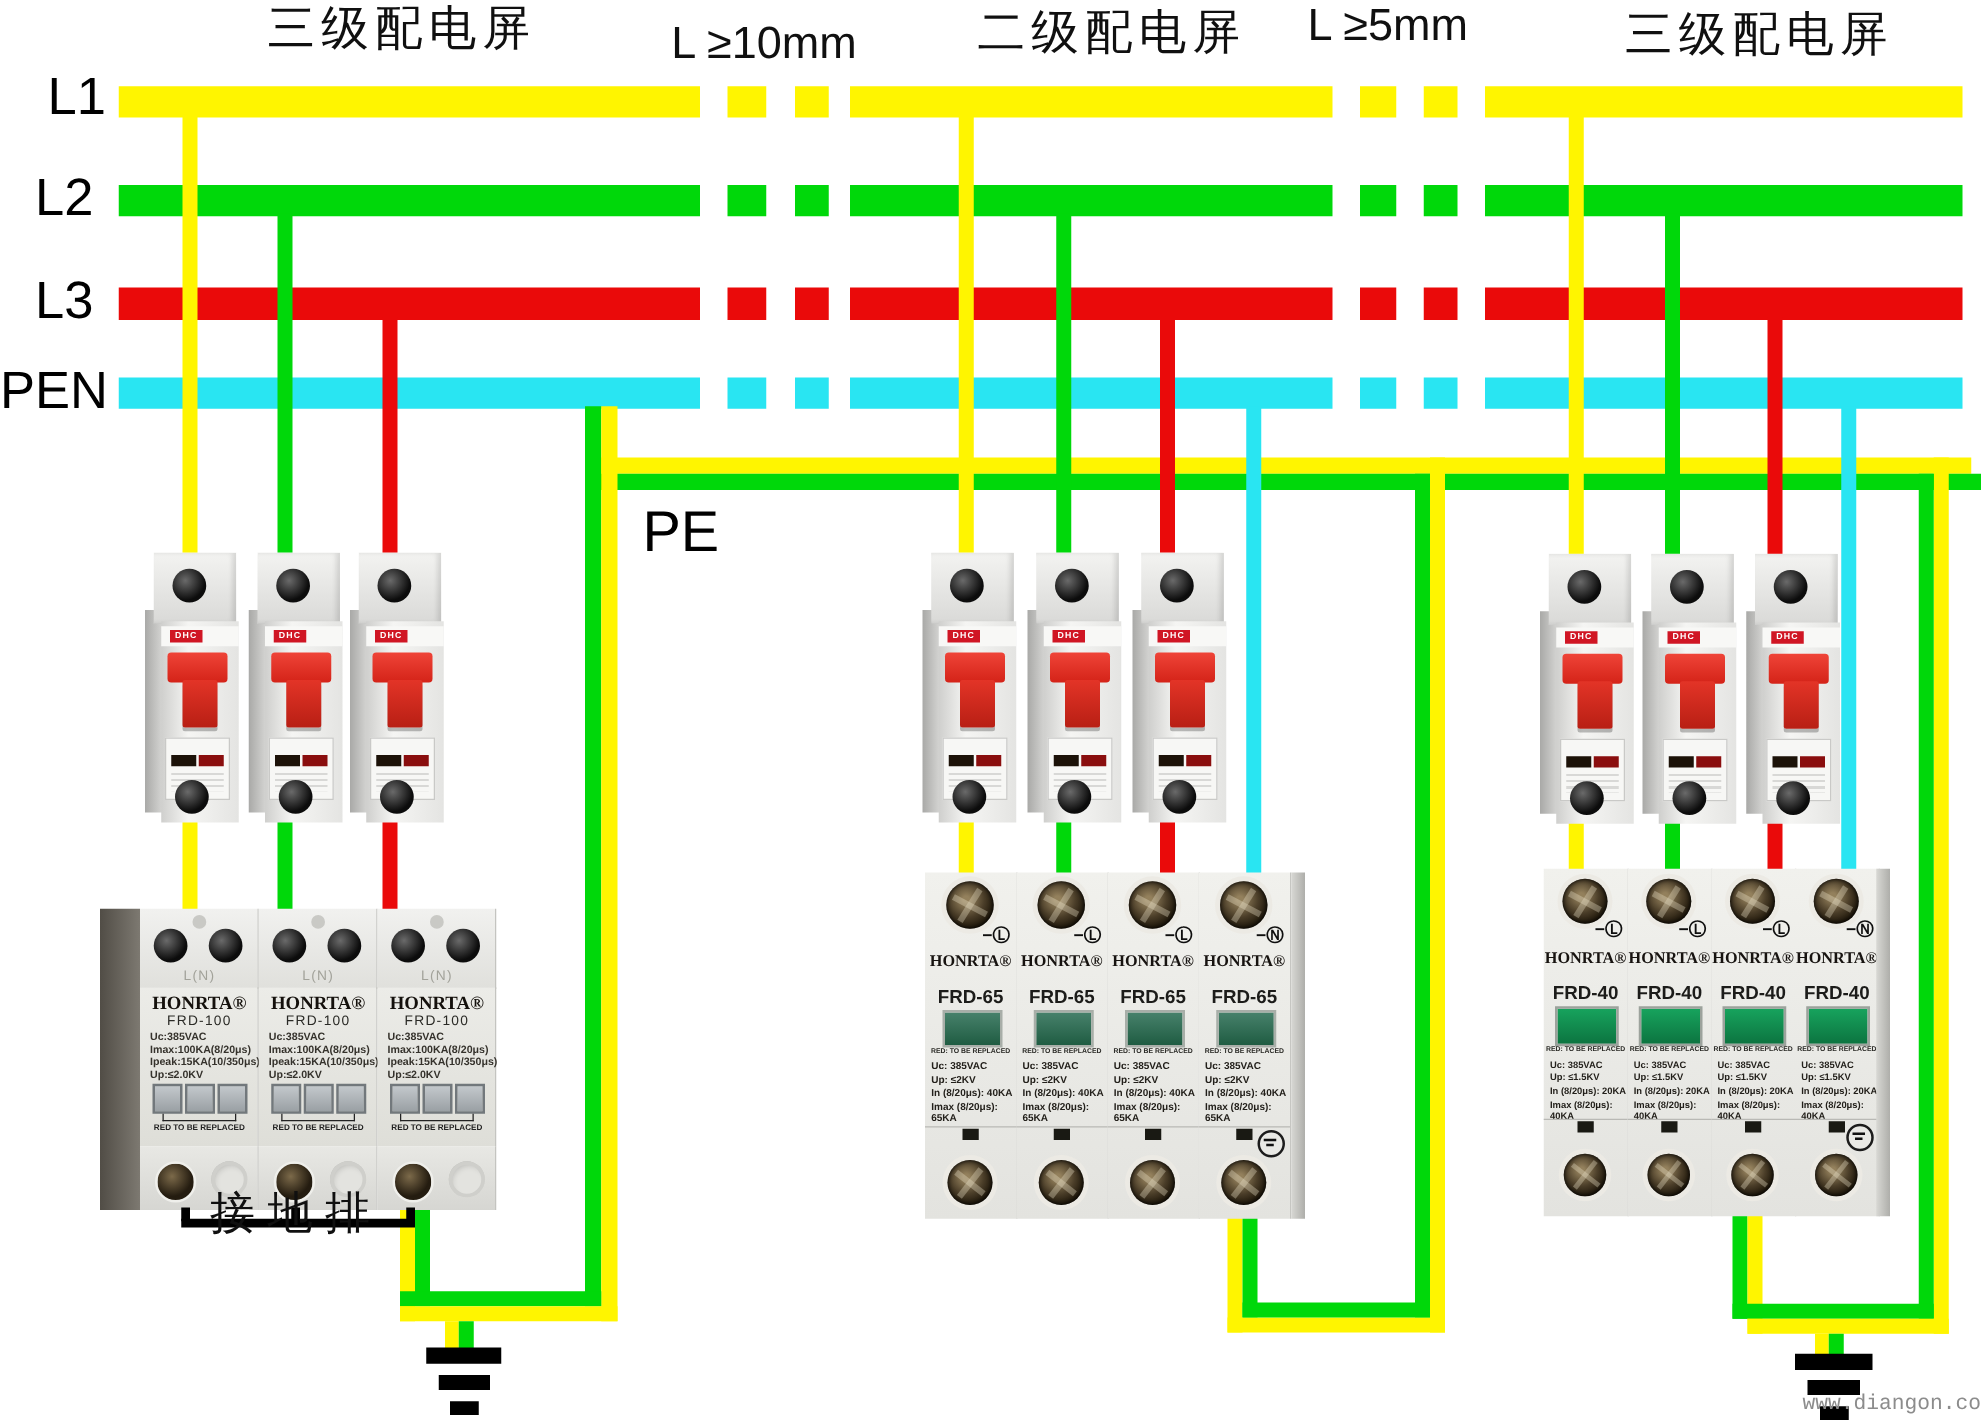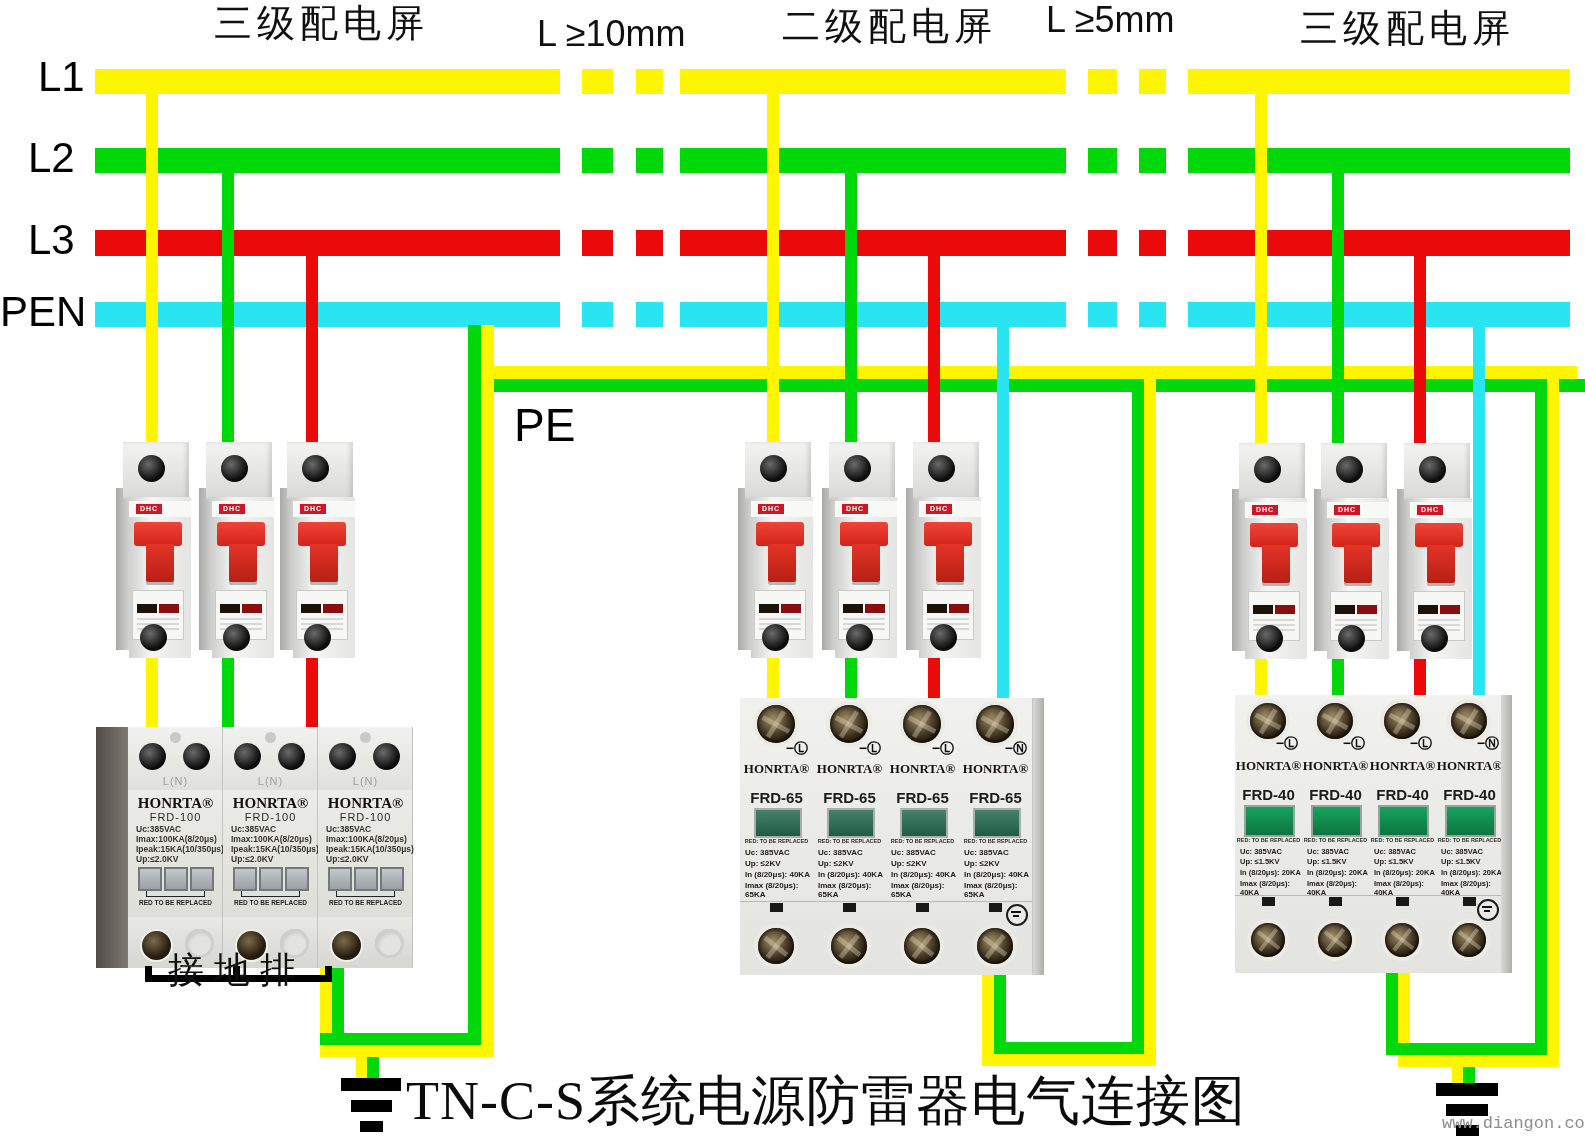--- a/index.html
+++ b/index.html
@@ -20,21 +20,21 @@
   .s27{width:27px;height:27px}
   .mcb .body{position:absolute;left:13px;right:3px;top:55px;bottom:0;background:linear-gradient(90deg,#cfcfcd,#f5f5f3 35%,#e4e4e2)}
   .mcb .band{position:absolute;left:13px;right:3px;top:59px;height:16px;background:#f8f8f6}
   .mcb .logo{position:absolute;top:62px;left:20px;width:26px;height:10px;background:#d01624;color:#fff;font-size:7px;line-height:10px;font-weight:700;text-align:center;letter-spacing:1px}
   .mcb .tbase{position:absolute;left:18px;right:12px;top:80px;height:24px;background:linear-gradient(180deg,#ef4438,#d42318);border-radius:3px}
   .mcb .thandle{position:absolute;left:30px;width:28px;top:102px;height:38px;background:linear-gradient(180deg,#e33427,#b81f14);border-radius:2px;box-shadow:0 3px 0 rgba(0,0,0,.25)}
   .mcb .panel{position:absolute;left:16px;right:10px;top:148px;height:48px;background:#f7f7f5;border:1px solid #c9c9c7}
   .mcb .panel::before{content:"";position:absolute;left:4px;top:13px;width:20px;height:9px;background:#1c1208;box-shadow:22px 0 0 #8a0e0e}
   .mcb .panel::after{content:"";position:absolute;left:4px;right:4px;top:27px;height:15px;background:repeating-linear-gradient(180deg,#d8d8d6 0 2px,#f7f7f5 2px 5px)}
   
-  .spd1{left:96px;top:727px;width:318px;height:241px}
+  .spd1{left:80px;top:727px;width:318px;height:241px}
   .spd1 .side{position:absolute;left:0;top:0;width:32px;height:100%;background:linear-gradient(90deg,#514d46,#7d7971)}
   .m1{position:absolute;top:0;width:95px;height:241px}
   .m1>div{position:absolute}
   .m1 .term{left:0;right:0;top:0;height:63px;background:linear-gradient(180deg,#f1f1ef,#e0e0dc);border-right:1px solid #c4c4c0;border-bottom:1px solid #cacac6}
   .m1 .tdot{top:5px;left:42px;width:11px;height:11px;border-radius:50%;background:#c9c9c5}
   .m1 .lnlab{bottom:181px;width:100%;text-align:center;font-size:11px;color:#a2a29a;letter-spacing:1px}
   .m1 .face{left:0;right:0;top:63px;height:127px;background:linear-gradient(180deg,#ececE8,#deded8);border-right:1px solid #c4c4c0}
   .m1 .brand{top:68px;width:100%;text-align:center;font-family:"Liberation Serif",serif;font-weight:700;font-size:15px;color:#14100c}
   .m1 .model{top:84px;width:100%;text-align:center;font-size:11px;color:#2a2a26;letter-spacing:1px}
   .m1 .spec{left:8px;font-size:8.5px;line-height:10px;color:#35322c;font-weight:600}
@@ -500,16 +500,15 @@
     <div class="ab gbar" style="left:10px;top:22px;width:41px;height:12px"></div>
     <div class="ab gbar" style="left:19px;top:43px;width:23px;height:11px"></div>
   </div>
 
   <div class="ab" style="left:1436px;top:1083px;width:62px;height:54px">
     <div class="ab gbar" style="left:0;top:0;width:62px;height:13px"></div>
     <div class="ab gbar" style="left:10px;top:21px;width:42px;height:12px"></div>
     <div class="ab gbar" style="left:20px;top:42px;width:23px;height:11px"></div>
   </div>
 
-  <div class="ab title" style="left:406px;top:1074px">TN-C-S系统电源防雷器电气连接图</div>
   <div class="ab wm" style="left:1442px;top:1114px">www.diangon.com</div>
 
 </div>
 
 </body></html>

